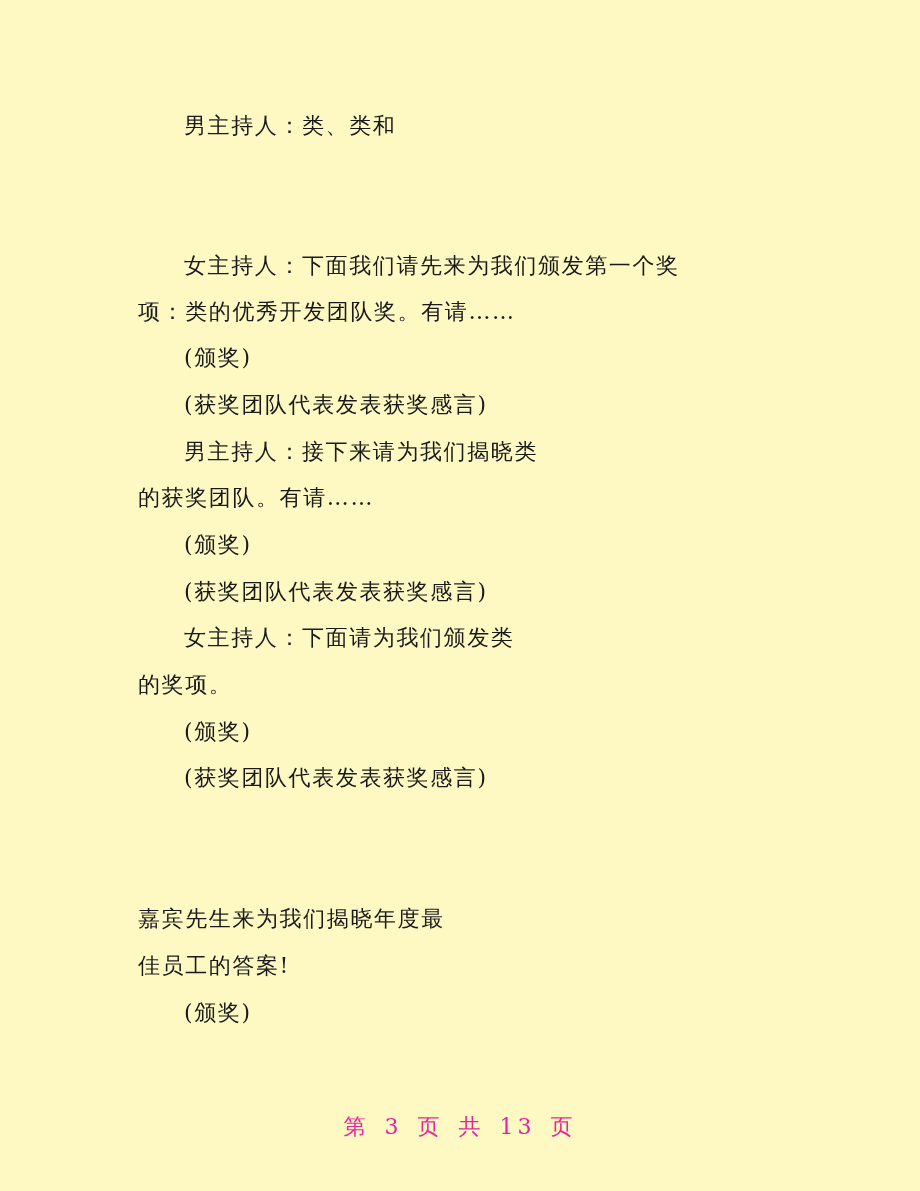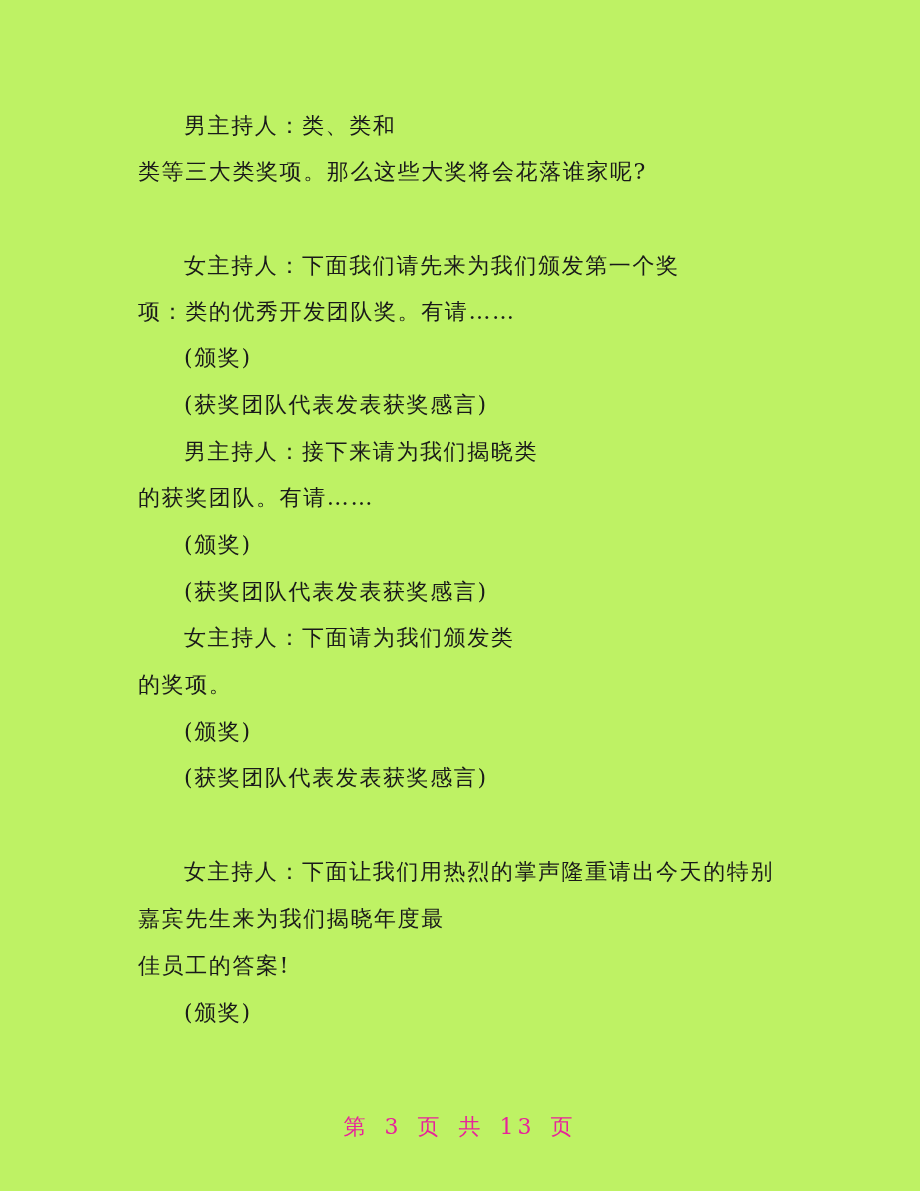--- a/index.html
+++ b/index.html
@@ -13,21 +13,21 @@
     position: relative;
     overflow: hidden;
     font-family: "DejaVu Serif", "Liberation Serif", serif;
     color: #1a1a1a;
   }
   .page {
     position: absolute;
     left: 0; top: 0;
     width: 920px;
     height: 1191px;
-    background: #bef264;
+    background: #fef9c3;
   }
   .line {
     position: absolute;
     left: 138px;
     width: 646px;
     height: 30px;
     line-height: 30px;
     font-size: 22px;
     white-space: nowrap;
     letter-spacing: 1.6px;
@@ -55,23 +55,20 @@
 </style>
 </head>
 <body>
 
 <div class="page">
 
   <div class="line indent" style="top:111px">
     <span>男主持人：</span><span class="blank" style="width:140px"></span><span>类、</span><span class="blank" style="width:140px"></span><span>类和</span><span class="blank" style="width:92px"></span>
   </div>
 
-  <div class="line" style="top:157px">
-    <span class="blank" style="width:46px"></span><span>类等三大类奖项。那么这些大奖将会花落谁家呢?</span>
-  </div>
 
 
   <div class="line indent" style="top:251px">
     <span>女主持人：下面我们请</span><span class="blank" style="width:94px"></span><span>先来为我们颁发第一个奖</span>
   </div>
 
   <div class="line" style="top:297px">
     <span>项：</span><span class="blank" style="width:140px"></span><span>类的优秀开发团队奖。有请</span><span class="blank" style="width:94px"></span><span>……</span>
   </div>
 
@@ -96,23 +93,20 @@
   </div>
 
   <div class="line" style="top:670px">
     <span class="blank" style="width:70px"></span><span>的奖项。</span>
   </div>
 
   <div class="line indent" style="top:717px">(颁奖)</div>
 
   <div class="line indent" style="top:763px">(获奖团队代表发表获奖感言)</div>
 
-  <div class="line indent" style="top:857px">
-    <span>女主持人：下面让我们用热烈的掌声隆重请出今天的特别</span>
-  </div>
 
   <div class="line" style="top:904px">
     <span>嘉宾</span><span class="blank" style="width:140px"></span><span>先生来为我们揭晓</span><span class="blank" style="width:94px"></span><span>年度</span><span class="blank" style="width:94px"></span><span>最</span>
   </div>
 
   <div class="line" style="top:951px">
     <span>佳员工的答案!</span>
   </div>
 
   <div class="line indent" style="top:998px">(颁奖)</div>

